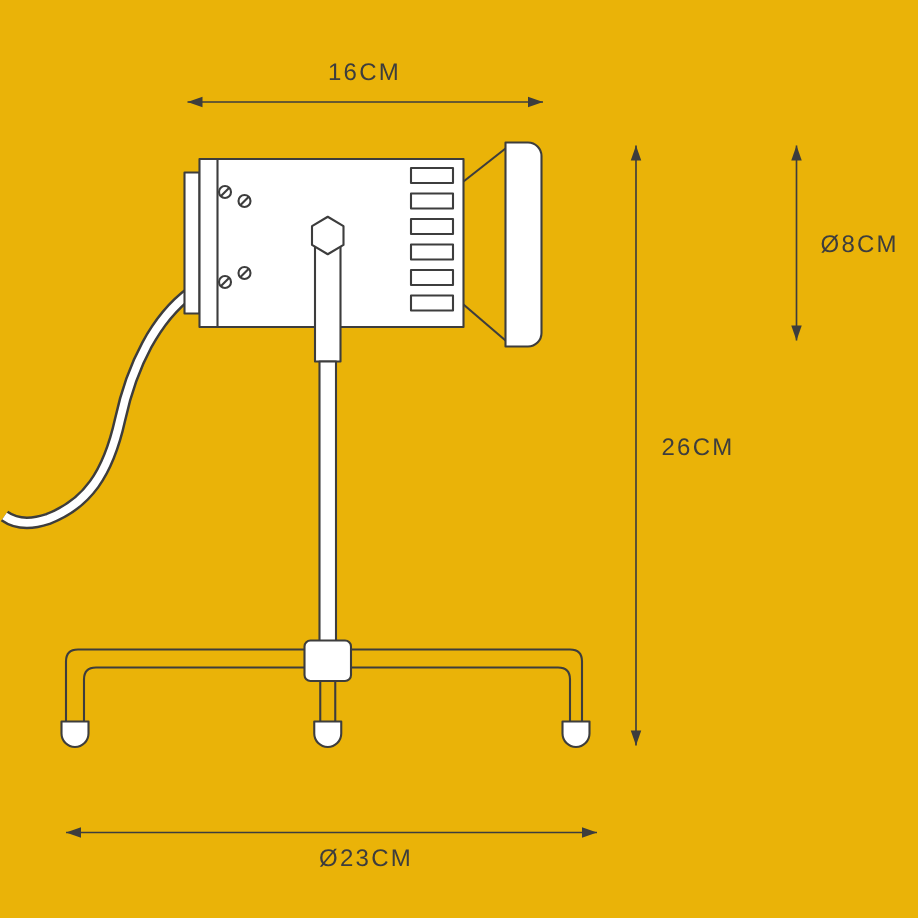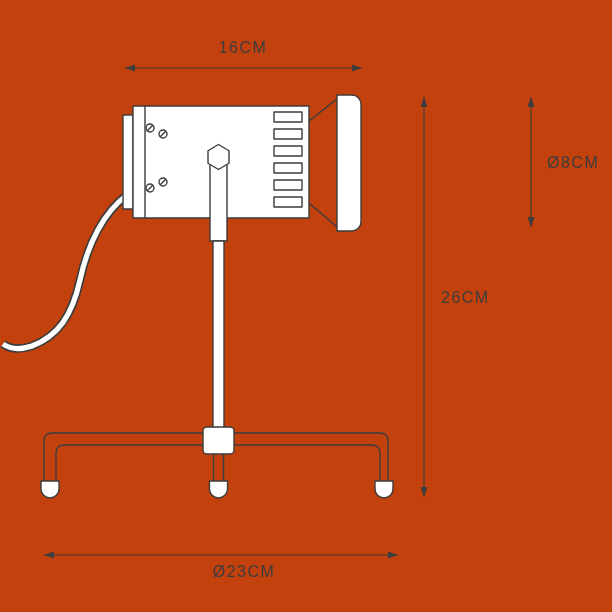--- a/index.html
+++ b/index.html
@@ -5,21 +5,21 @@
   html, body {
     margin: 0;
     padding: 0;
     background: #ffffff;
     font-family: "Liberation Sans", sans-serif;
   }
   .canvas {
     position: relative;
     width: 612px;
     height: 612px;
-    background: #c2410c;
+    background: #eab308;
     overflow: hidden;
   }
   svg { display: block; }
   .dim-label {
     font-family: "Liberation Sans", sans-serif;
     font-size: 16px;
     letter-spacing: 1.5px;
     font-weight: 400;
   }
 </style>

